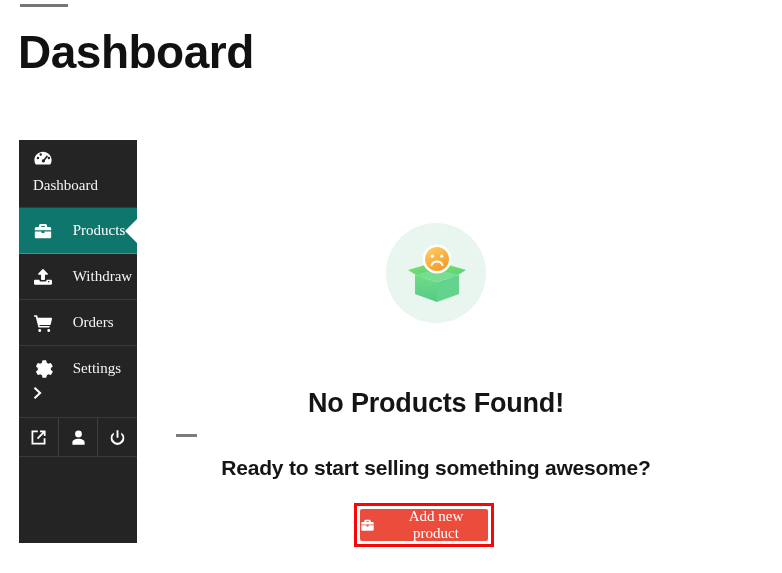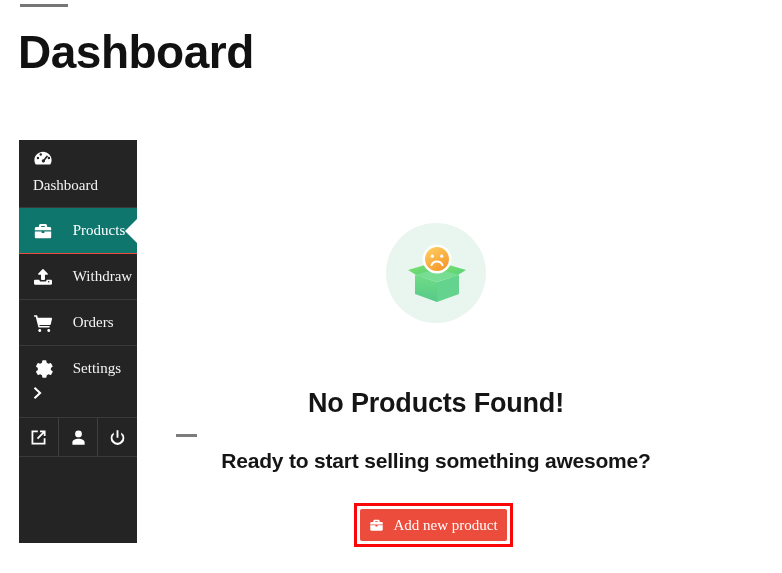--- a/index.html
+++ b/index.html
@@ -170,36 +170,36 @@
     font-size: 27px;
     font-weight: 700;
     color: #151515;
     letter-spacing: -0.2px;
     font-family: "Liberation Sans", sans-serif;
   }
 
   .empty-subtitle {
     position: absolute;
     left: 0;
-    top: 309px;
+    top: 316px;
     width: 598px;
     margin: 0;
     font-size: 21px;
     font-weight: 700;
     color: #151515;
     letter-spacing: -0.2px;
     font-family: "Liberation Sans", sans-serif;
   }
 
   
   .cta-wrap {
     position: absolute;
     left: 217px;
     top: 363px;
-    width: 159px;
+    width: 140px;
     height: 44px;
     border: 3px solid #fb0606;
     background: #ffffff;
     box-sizing: border-box;
     padding: 3px;
   }
   .cta-button {
     width: 100%;
     height: 100%;
     background: #ec4c3b;

